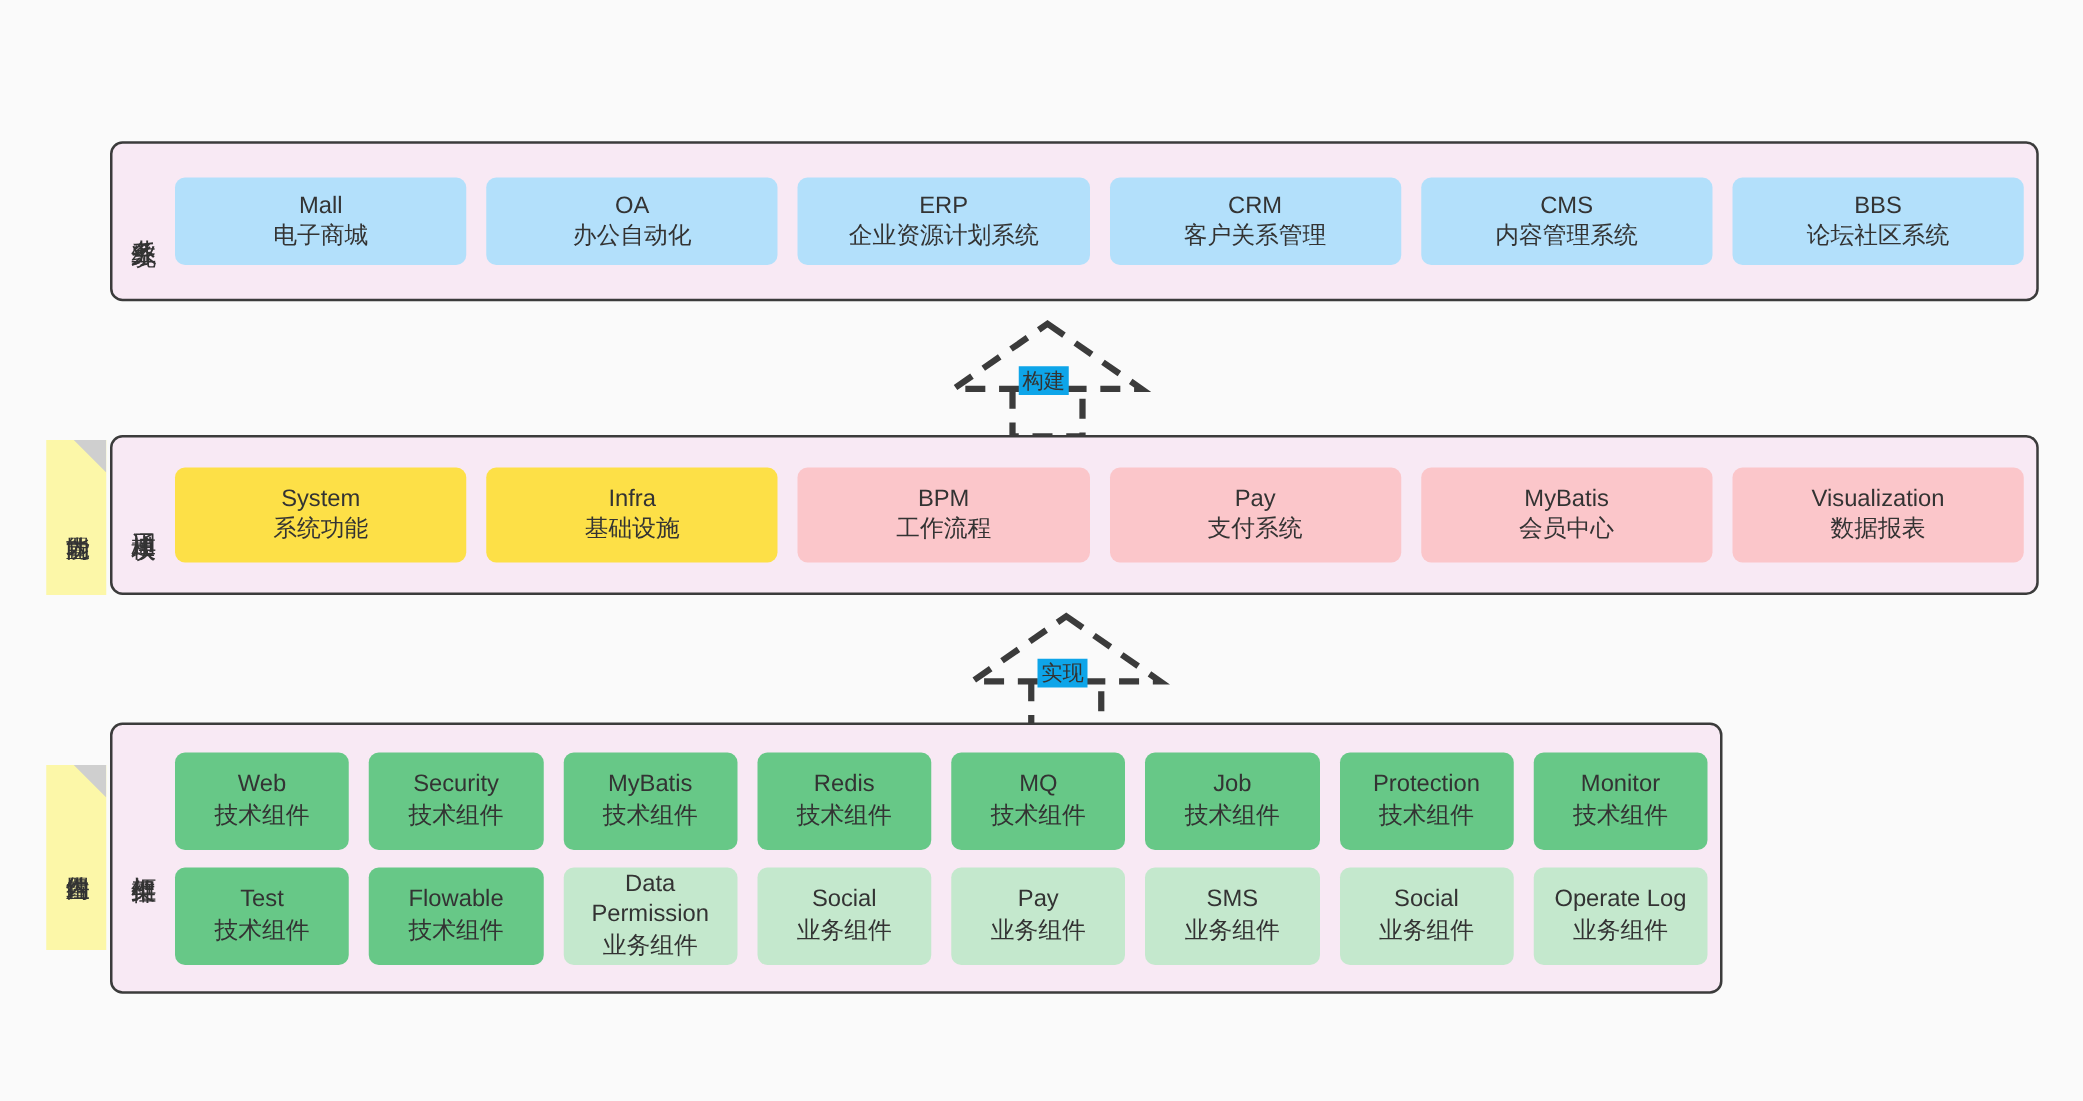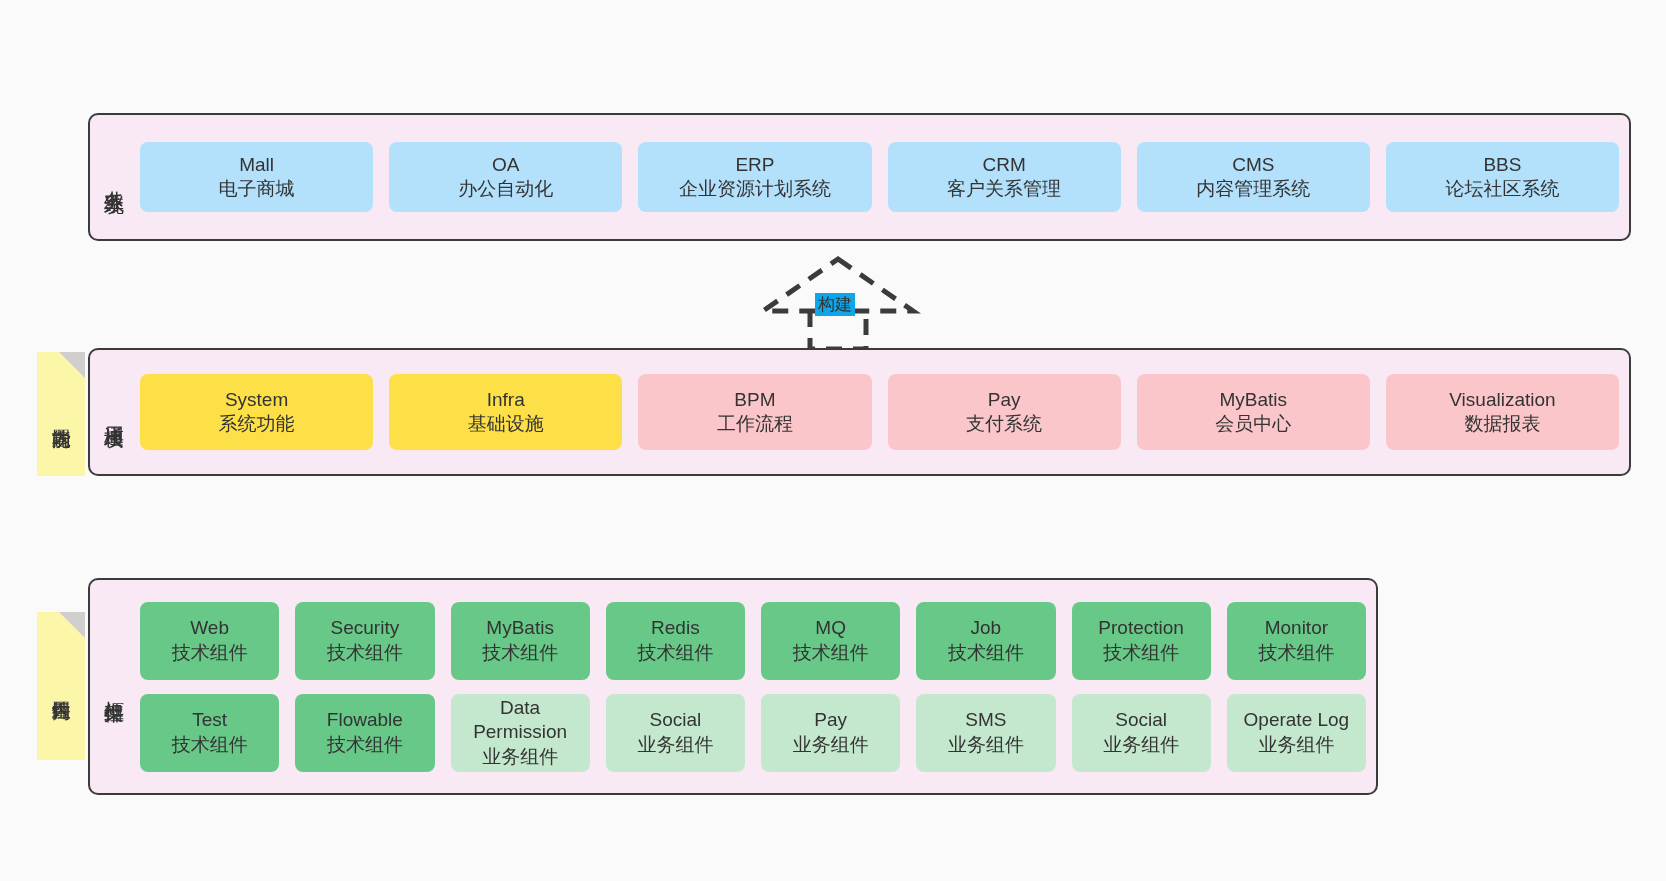--- a/index.html
+++ b/index.html
@@ -222,20 +222,27 @@
           <span class="cn">会员中心</span>
         </div>
         <div class="cell c-pink">
           <span class="en">Visualization</span>
           <span class="cn">数据报表</span>
         </div>
       </div>
     </div>
   </div>
 
+  <div class="connector" id="connector-impl">
+    <svg width="170" height="100" viewBox="0 0 170 100">
+      <path d="M85 6 L160 58 L10 58 Z" fill="none" stroke="#3b3b3b" stroke-width="5" stroke-dasharray="16 11" stroke-linecap="butt" stroke-linejoin="miter"></path>
+      <path d="M57 58 L57 96 L113 96 L113 58" fill="none" stroke="#3b3b3b" stroke-width="5" stroke-dasharray="16 11" stroke-linecap="butt"></path>
+    </svg>
+    <span class="connector-label">实现</span>
+  </div>
 
   <div class="sticky" id="sticky-framework">
     <span>内置组件</span>
   </div>
 
   <div class="layer" id="layer-framework">
     <div class="layer-title">框架组件</div>
     <div class="layer-body">
 
       <div class="row">

